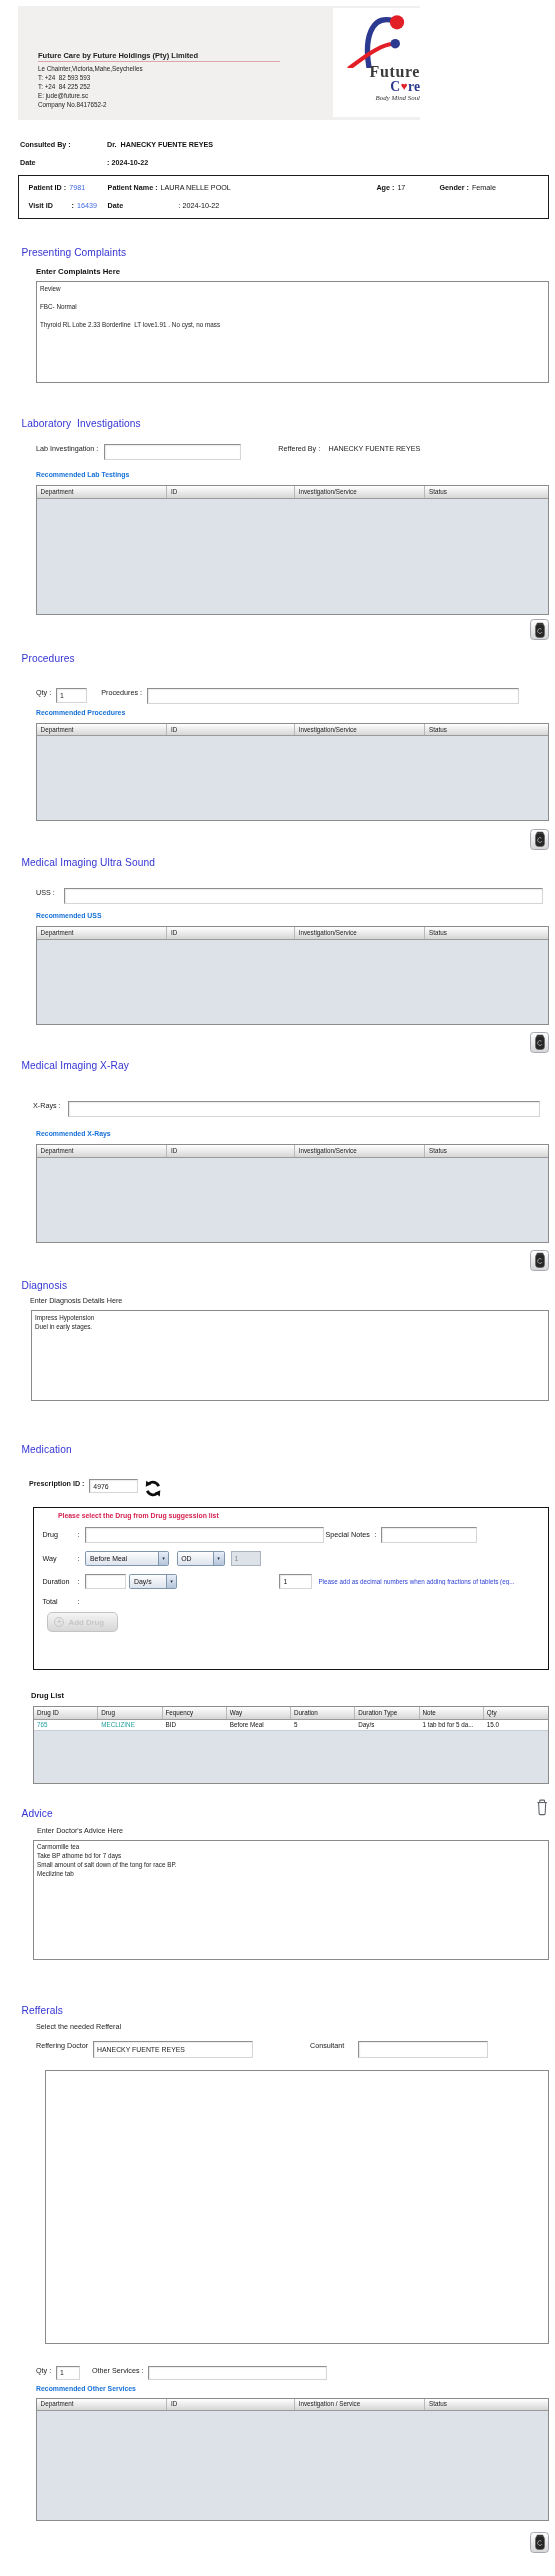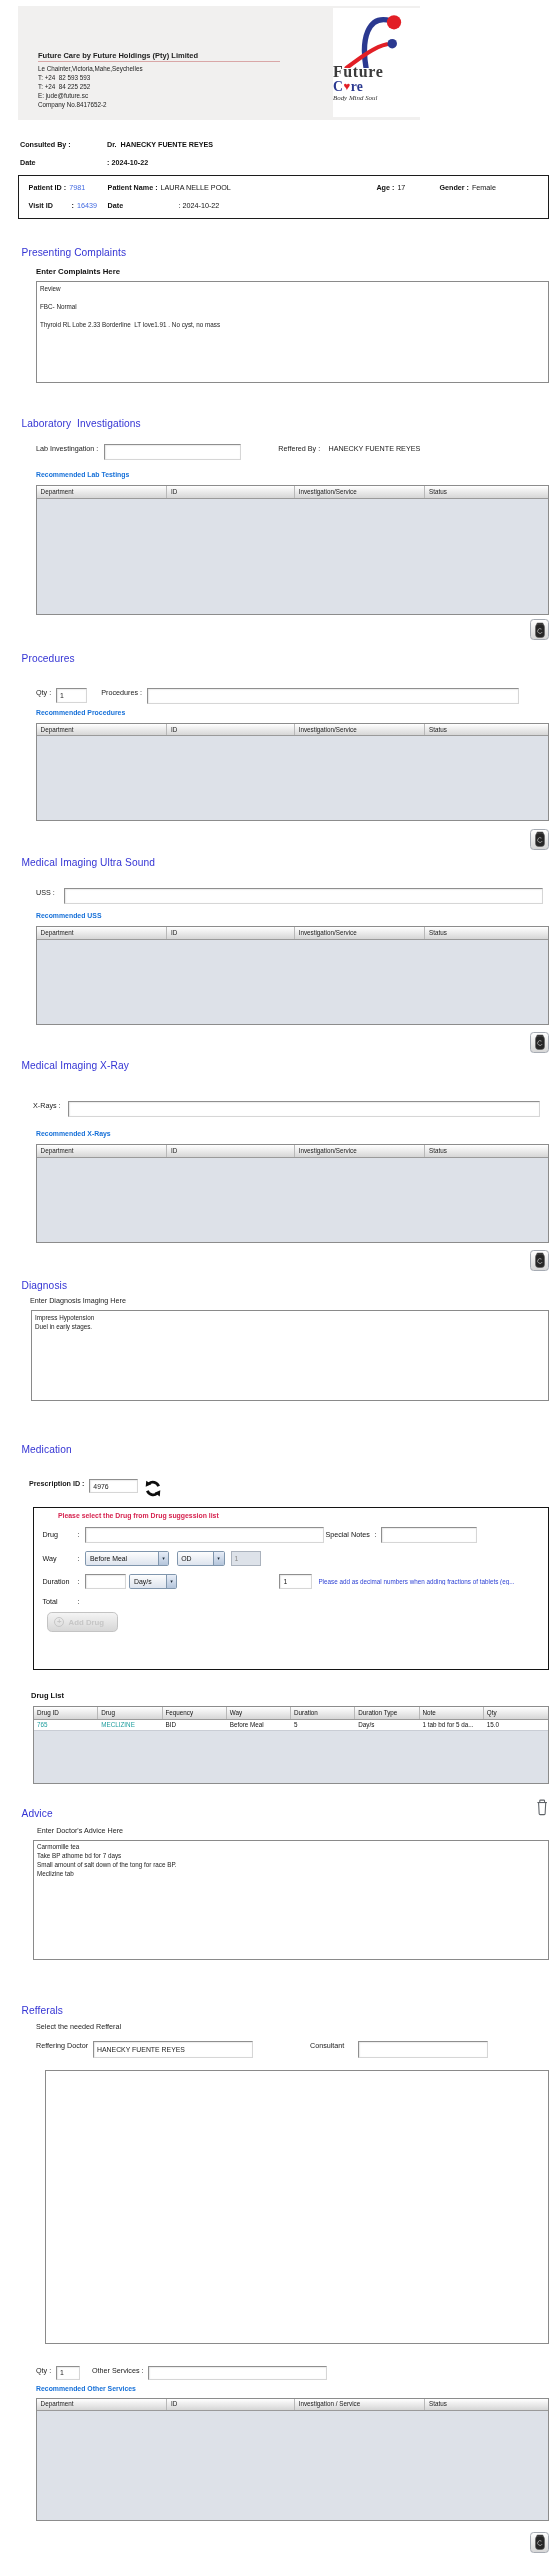--- a/index.html
+++ b/index.html
@@ -9,21 +9,21 @@
 
   .keepws { white-space: pre-wrap; }
 
   
   .header-box { margin-left:18px; width:402px; height:114px; background:#f1f0ef; position:relative; }
   .company-block { padding:43px 0 0 20px; }
   .company-name { font-size:7.5px; font-weight:bold; color:#222; display:inline-block;
                   border-bottom:1.2px solid #d9a7a7; padding-bottom:1.2px; min-width:242px; }
   .addr { font-size:6.3px; color:#222; line-height:8.4px; margin-top:0.6px; }
   .logo { position:absolute; right:0; top:2.4px; width:87px; height:109px; background:#fff;
-          display:flex; flex-direction:column; align-items:flex-start; }
+          display:flex; flex-direction:column; align-items:flex-end; }
   .logo-art { margin-top:2.4px; }
   .logo-future { font-family:"Liberation Serif", serif; font-size:16px; font-weight:bold; color:#3b3b3b; line-height:15.5px; letter-spacing:0.6px; margin-top:-3.6px;}
   .logo-care { font-family:"Liberation Serif", serif; font-size:13.7px; font-weight:bold; color:#2b3990; line-height:13px; display:flex; align-items:center;}
   .logo-care .heart { color:#e21f26; font-size:11.4px; margin:0 0.6px; }
   .logo-tagline { font-family:"Liberation Serif", serif; font-style:italic; font-size:6.9px; color:#333; margin-top:1.8px; }
 
   
   .consult-block { margin:20.3px 0 0 20px; }
   .crow { display:flex; font-size:7.2px; }
   .crow + .crow { margin-top:8.4px; }
@@ -268,21 +268,21 @@
     <span class="icon-frame">
       <svg width="12" height="16.7" viewBox="0 0 20 28">
         <rect x="4.5" y="1.5" width="11" height="4" rx="1.8" fill="#262626" stroke="#5a5a5a" stroke-width="0.8"></rect>
         <rect x="2.5" y="3.5" width="15" height="22.5" rx="5" fill="#262626" stroke="#5a5a5a" stroke-width="1"></rect>
         <path d="M12.5 12 a4 4 0 1 0 1.2 4.8" stroke="#b9b9b9" stroke-width="1.3" fill="none"></path>
       </svg>
     </span>
   </div>
 
   <div class="sec-title keepws" style="margin-top:9.6px">Diagnosis</div>
-  <div class="sub-label" style="margin:4.8px 0 0 30px">Enter Diagnosis Imaging Here</div>
+  <div class="sub-label" style="margin:4.8px 0 0 30px">Enter Diagnosis Details Here</div>
   <textarea class="bigtxt" style="margin: 4.8px 0px 0px 31px; width: 518px; height: 91px;">Impress Hypotension
 Duel in early stages.</textarea>
 
   <div class="sec-title keepws" style="margin-top:43px">Medication</div>
   <div class="frow" style="margin:24px 0 0 29px; height:18px">
     <span class="b keepws">Prescription ID :</span>
     <input class="tb" style="margin-left: 4.8px; width: 49px; height: 14.3px;" value="4976">
     <span style="margin-left:6px;line-height:0;cursor:pointer">
       <svg width="18" height="19" viewBox="0 0 32 32">
         <path d="M26 12 A11 11 0 0 0 8.5 7.5" fill="none" stroke="#0d0d0d" stroke-width="5"></path>

